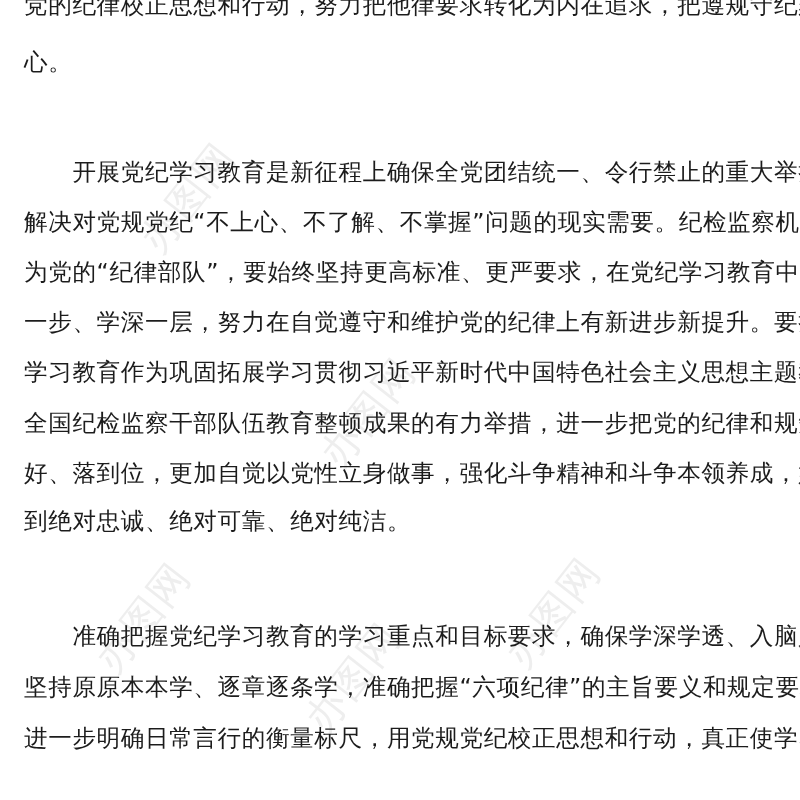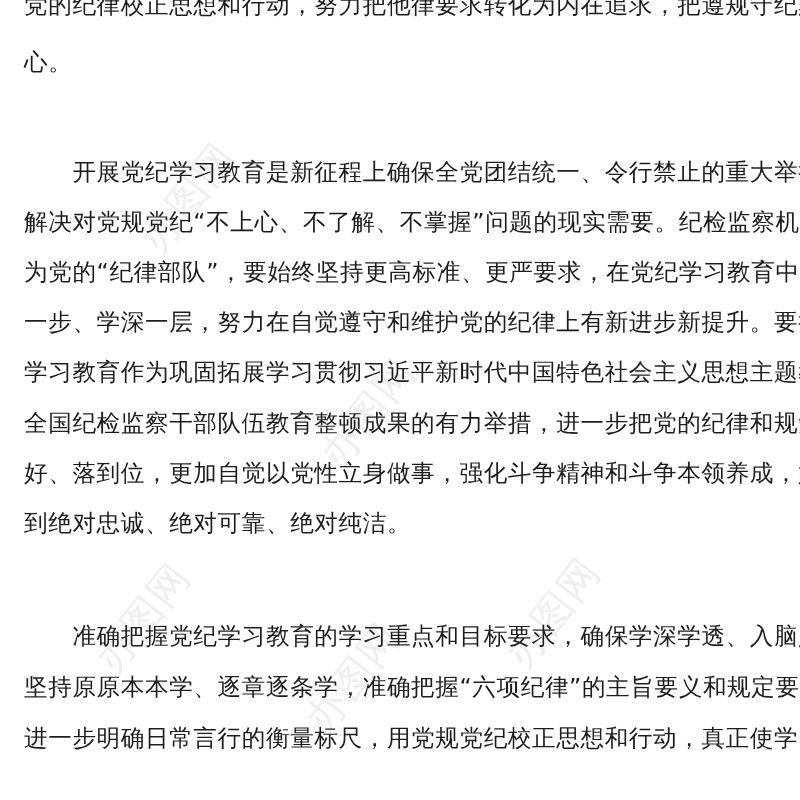--- a/index.html
+++ b/index.html
@@ -61,21 +61,21 @@
   </div>
 
   <div>
     <div class="line" style="top:157px;">　　开展党纪学习教育是新征程上确保全党团结统一、令行禁止的重大举措，是</div>
     <div class="line" style="top:207px;">解决对党规党纪“不上心、不了解、不掌握”问题的现实需要。纪检监察机关作</div>
     <div class="line" style="top:257px;">为党的“纪律部队”，要始终坚持更高标准、更严要求，在党纪学习教育中先学</div>
     <div class="line" style="top:307px;">一步、学深一层，努力在自觉遵守和维护党的纪律上有新进步新提升。要把党纪</div>
     <div class="line" style="top:357px;">学习教育作为巩固拓展学习贯彻习近平新时代中国特色社会主义思想主题教育和</div>
     <div class="line" style="top:408px;">全国纪检监察干部队伍教育整顿成果的有力举措，进一步把党的纪律和规矩领悟</div>
     <div class="line" style="top:458px;">好、落到位，更加自觉以党性立身做事，强化斗争精神和斗争本领养成，始终做</div>
-    <div class="line" style="top:508px;">到绝对忠诚、绝对可靠、绝对纯洁。</div>
+    <div class="line" style="top:508px;font-family:Liberation Mono, monospace;">到绝对忠诚、绝对可靠、绝对纯洁。</div>
   </div>
 
   <div>
     <div class="line" style="top:621px;">　　准确把握党纪学习教育的学习重点和目标要求，确保学深学透、入脑入心。</div>
     <div class="line" style="top:672px;">坚持原原本本学、逐章逐条学，准确把握“六项纪律”的主旨要义和规定要求，</div>
     <div class="line" style="top:723px;">进一步明确日常言行的衡量标尺，用党规党纪校正思想和行动，真正使学习党纪</div>
   </div>
 
 </div>
 

